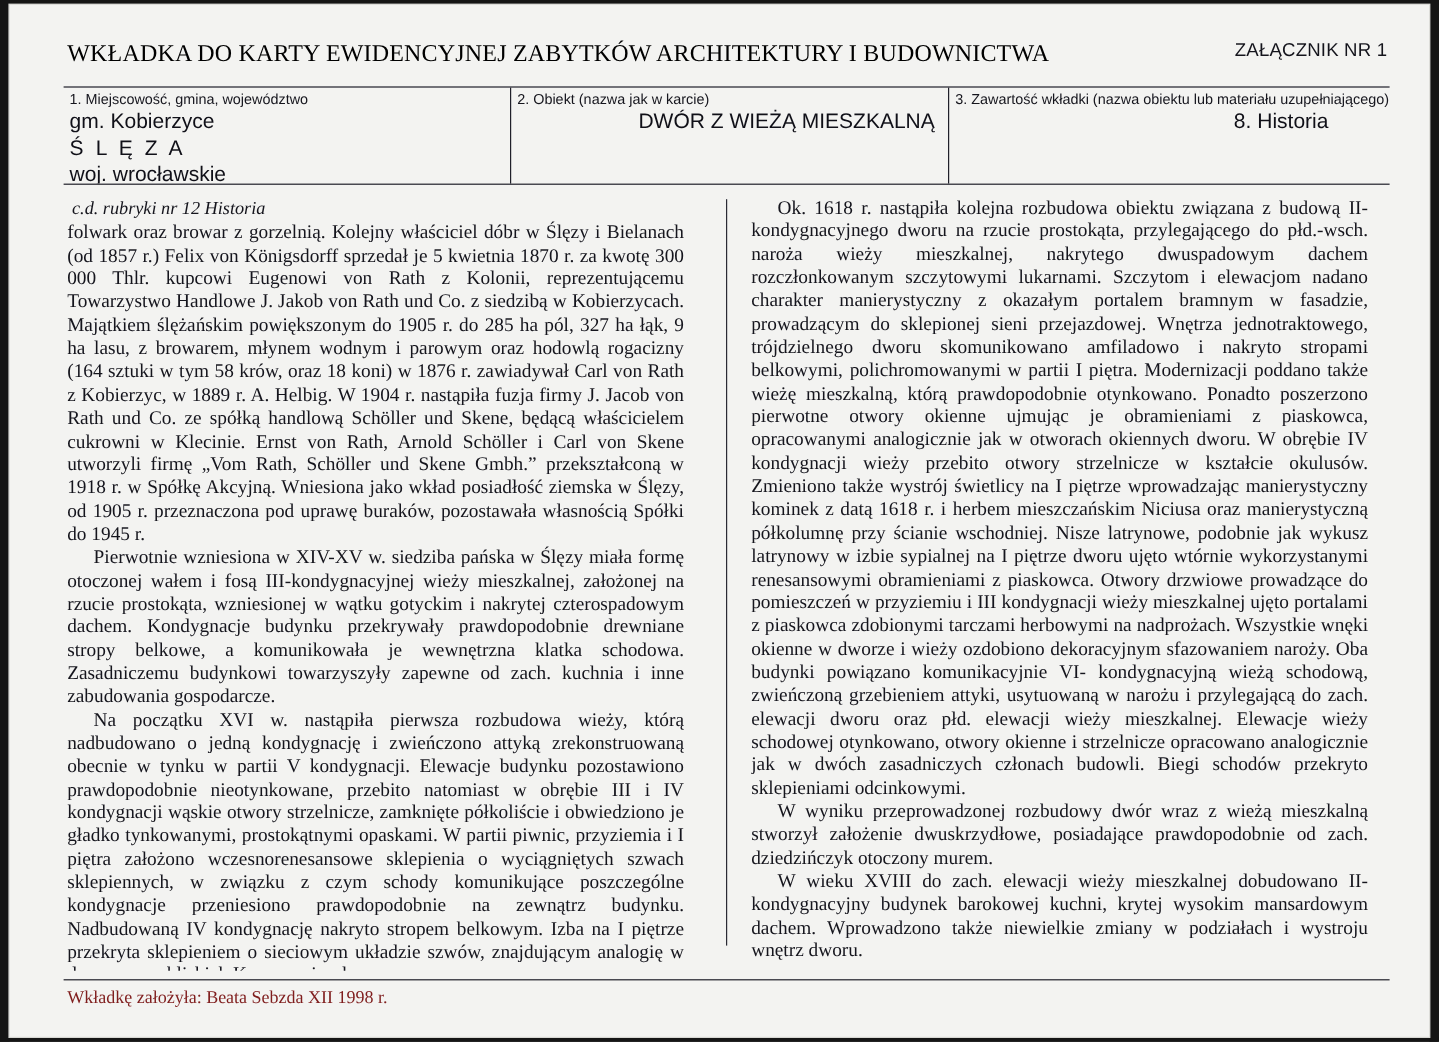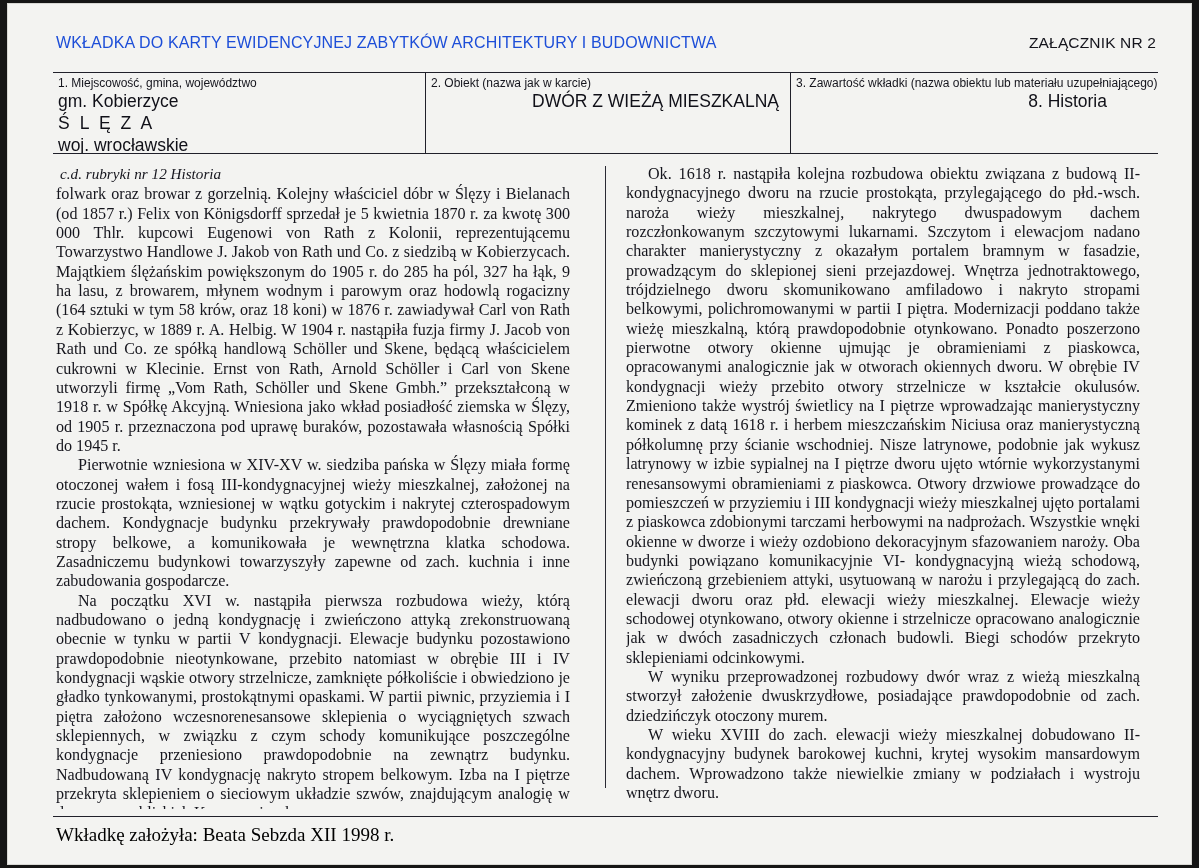--- a/index.html
+++ b/index.html
@@ -38,24 +38,24 @@
     position: absolute;
     left: 8px;
     top: 30px;
     width: 1100px;
     height: 24px;
   }
   .doc-title {
     position: absolute;
     left: 0;
     top: 0;
-    font-family: Liberation Sans, sans-serif;
-    font-size: 16px;
+    font-family: Liberation Serif, serif;
+    font-size: 20px;
     letter-spacing: 0.15px;
-    color: #1d4ed8;
+    color: #000000;
     white-space: nowrap;
   }
   .doc-annex {
     position: absolute;
     right: 0;
     top: 0;
     font-family: "Liberation Sans", "DejaVu Sans", sans-serif;
     font-size: 15.5px;
     letter-spacing: 0.15px;
     color: #14141c;
@@ -151,22 +151,22 @@
     left: 5px;
     top: 812px;
     width: 1105px;
     height: 0;
     border-top: 1.4px solid #20202a;
   }
   .footer-text {
     position: absolute;
     left: 8px;
     top: 820px;
-    font-size: 19px;
-    color: #000000;
+    font-size: 15px;
+    color: #7f1d1d;
     white-space: nowrap;
   }
   .edge-left {
     position: absolute;
     left: 0; top: 0; width: 8px; height: 868px;
     background: #151515;
   }
   .edge-right {
     position: absolute;
     right: 0; top: 0; width: 8px; height: 868px;
@@ -189,21 +189,21 @@
 <div class="edge-top"></div>
 <div class="edge-bottom"></div>
 <div class="edge-left"></div>
 <div class="edge-right"></div>
 
 <div id="page">
   <div id="paper-inner">
 
     <div class="title-row">
       <div class="doc-title">WKŁADKA DO KARTY EWIDENCYJNEJ ZABYTKÓW ARCHITEKTURY I BUDOWNICTWA</div>
-      <div class="doc-annex">ZAŁĄCZNIK NR 2</div>
+      <div class="doc-annex">ZAŁĄCZNIK NR 1</div>
     </div>
 
     <div class="header-table">
 
       <div class="hcell c1">
         <div class="hcell-label">1. Miejscowość, gmina, województwo</div>
         <div class="hcell-value">gm. Kobierzyce</div>
         <div class="hcell-value spaced">Ś L Ę Z A</div>
         <div class="hcell-value">woj. wrocławskie</div>
       </div>

